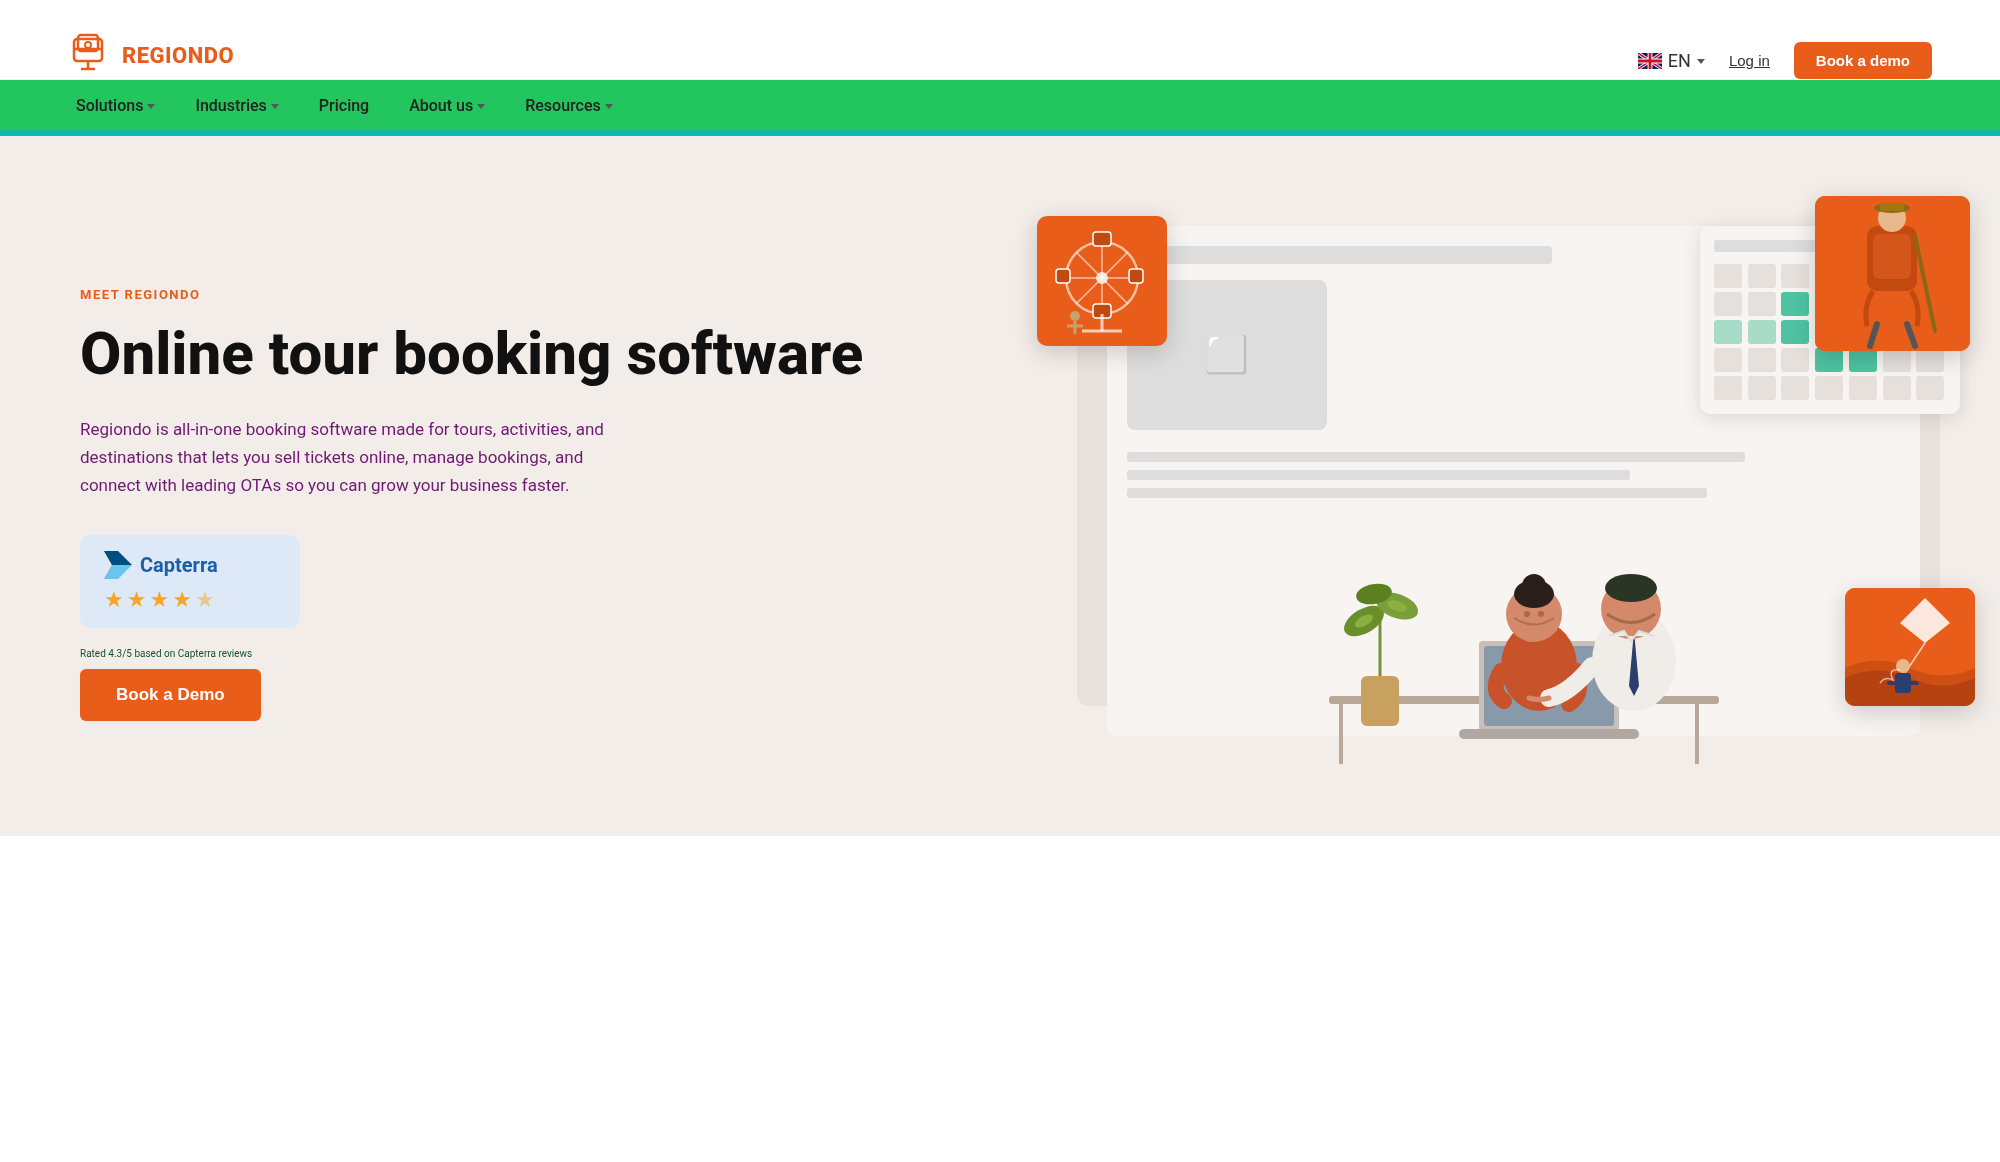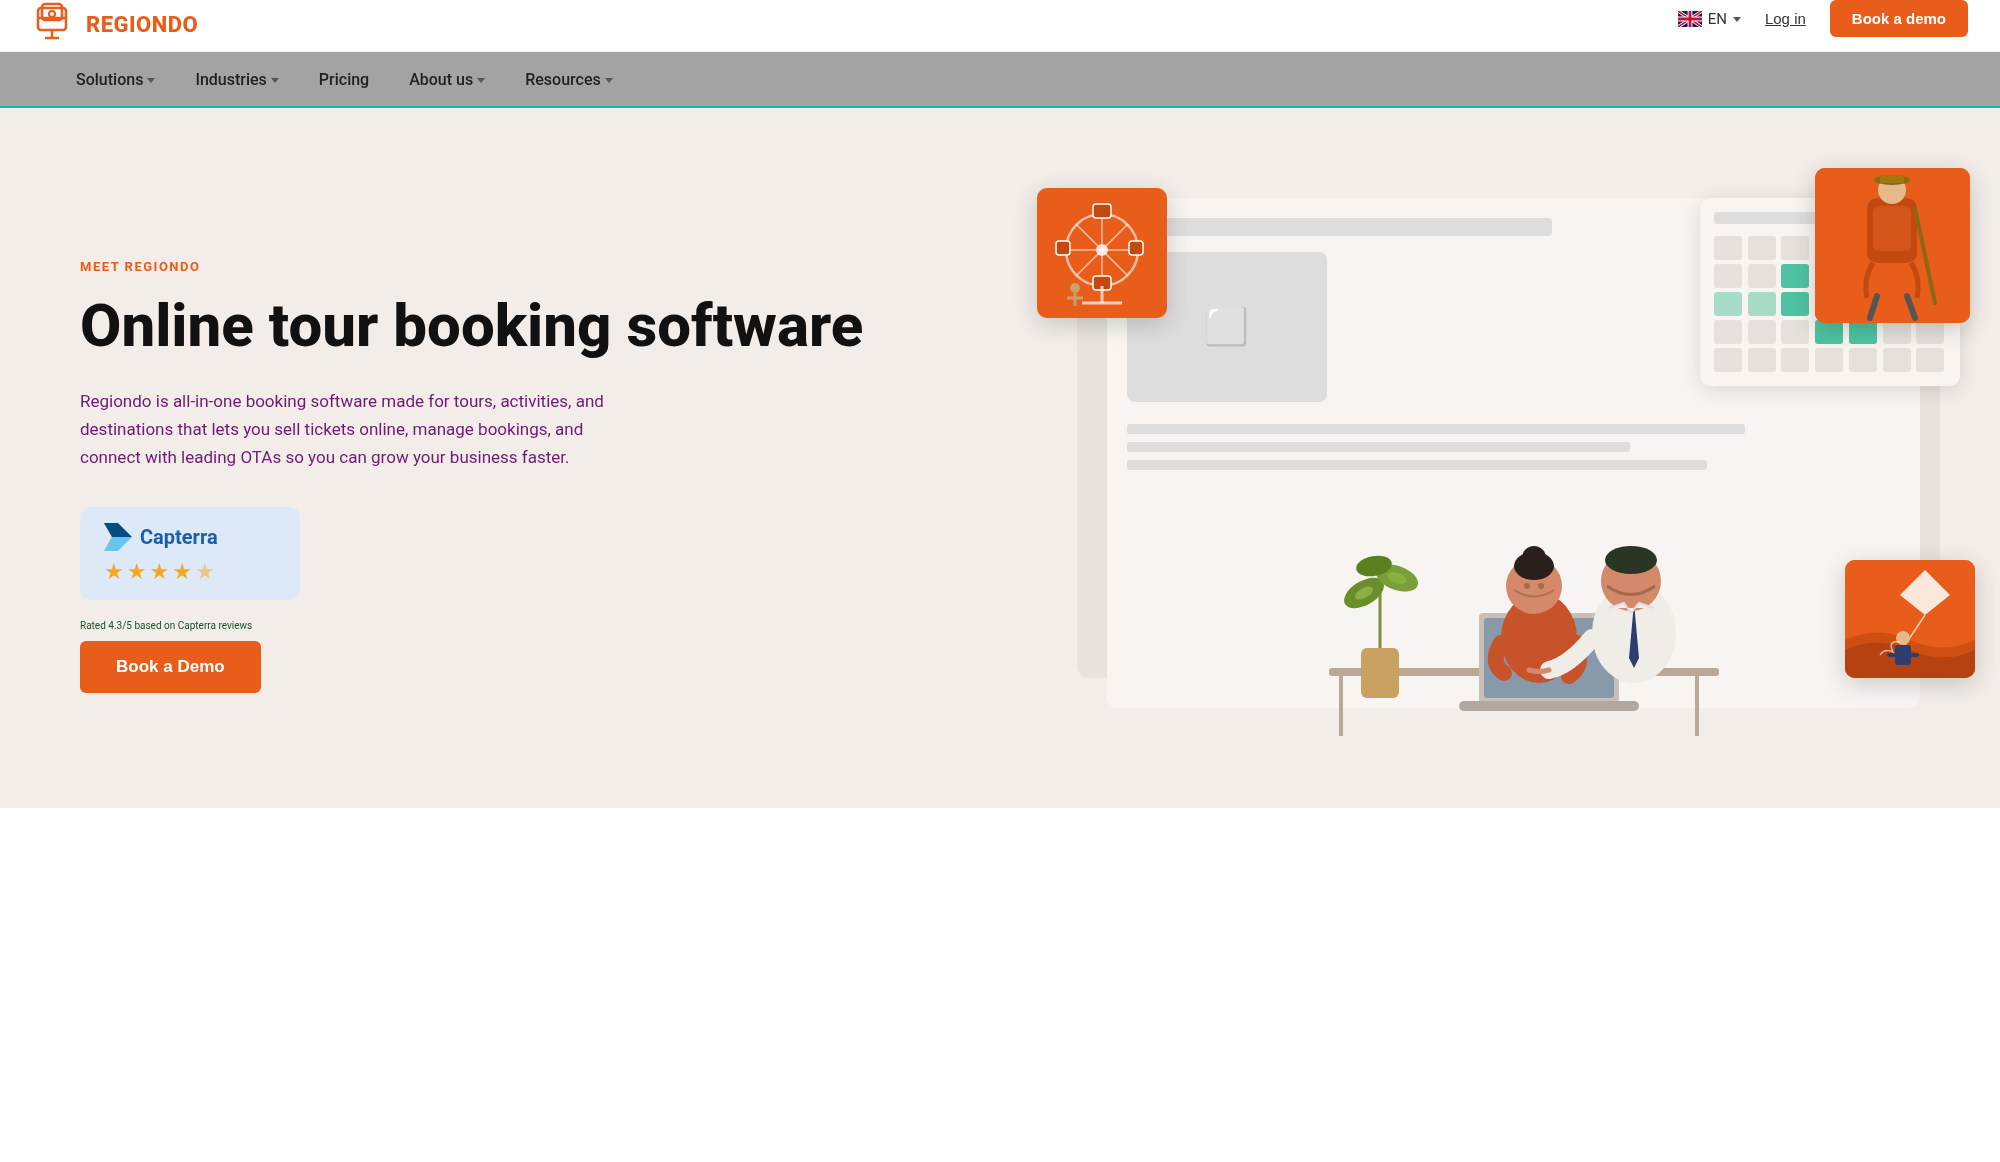--- a/index.html
+++ b/index.html
@@ -1,24 +1,24 @@
 <!DOCTYPE html>
 <html><head>
   <meta charset="utf-8">
   <style>
     * { margin: 0; padding: 0; box-sizing: border-box; }
     body { font-family: -apple-system, BlinkMacSystemFont, 'Segoe UI', Roboto, sans-serif; background: #fff; }
 
     
     .top-bar {
       display: flex;
-      align-items: flex-start;
+      align-items: flex-end;
       justify-content: space-between;
-      padding: 0 32px;
-      height: 52px;
+      padding: 0 68px;
+      height: 80px;
       background: #fff;
       border-bottom: 1px solid #f0f0f0;
     }
     .logo-area {
       display: flex;
       align-items: center;
       gap: 10px;
     }
     .logo-icon svg { width: 44px; height: 44px; }
     .logo-text {
@@ -29,21 +29,21 @@
     }
     .top-right {
       display: flex;
       align-items: center;
       gap: 24px;
     }
     .lang-selector {
       display: flex;
       align-items: center;
       gap: 6px;
-      font-size: 15px;
+      font-size: 18px;
       color: #333;
       cursor: pointer;
     }
     .login-btn {
       font-size: 15px;
       color: #333;
       background: none;
       border: none;
       cursor: pointer;
       font-weight: 500;
@@ -59,22 +59,22 @@
       font-weight: 600;
       cursor: pointer;
     }
 
     
     .nav-bar {
       display: flex;
       align-items: center;
       padding: 0 60px;
       height: 56px;
-      background: #a3a3a3;
-      border-bottom: 2px solid #14b8a6;
+      background: #22c55e;
+      border-bottom: 6px solid #14b8a6;
       gap: 8px;
     }
     .nav-item {
       display: flex;
       align-items: center;
       gap: 4px;
       padding: 8px 16px;
       font-size: 16px;
       color: #222;
       cursor: pointer;

